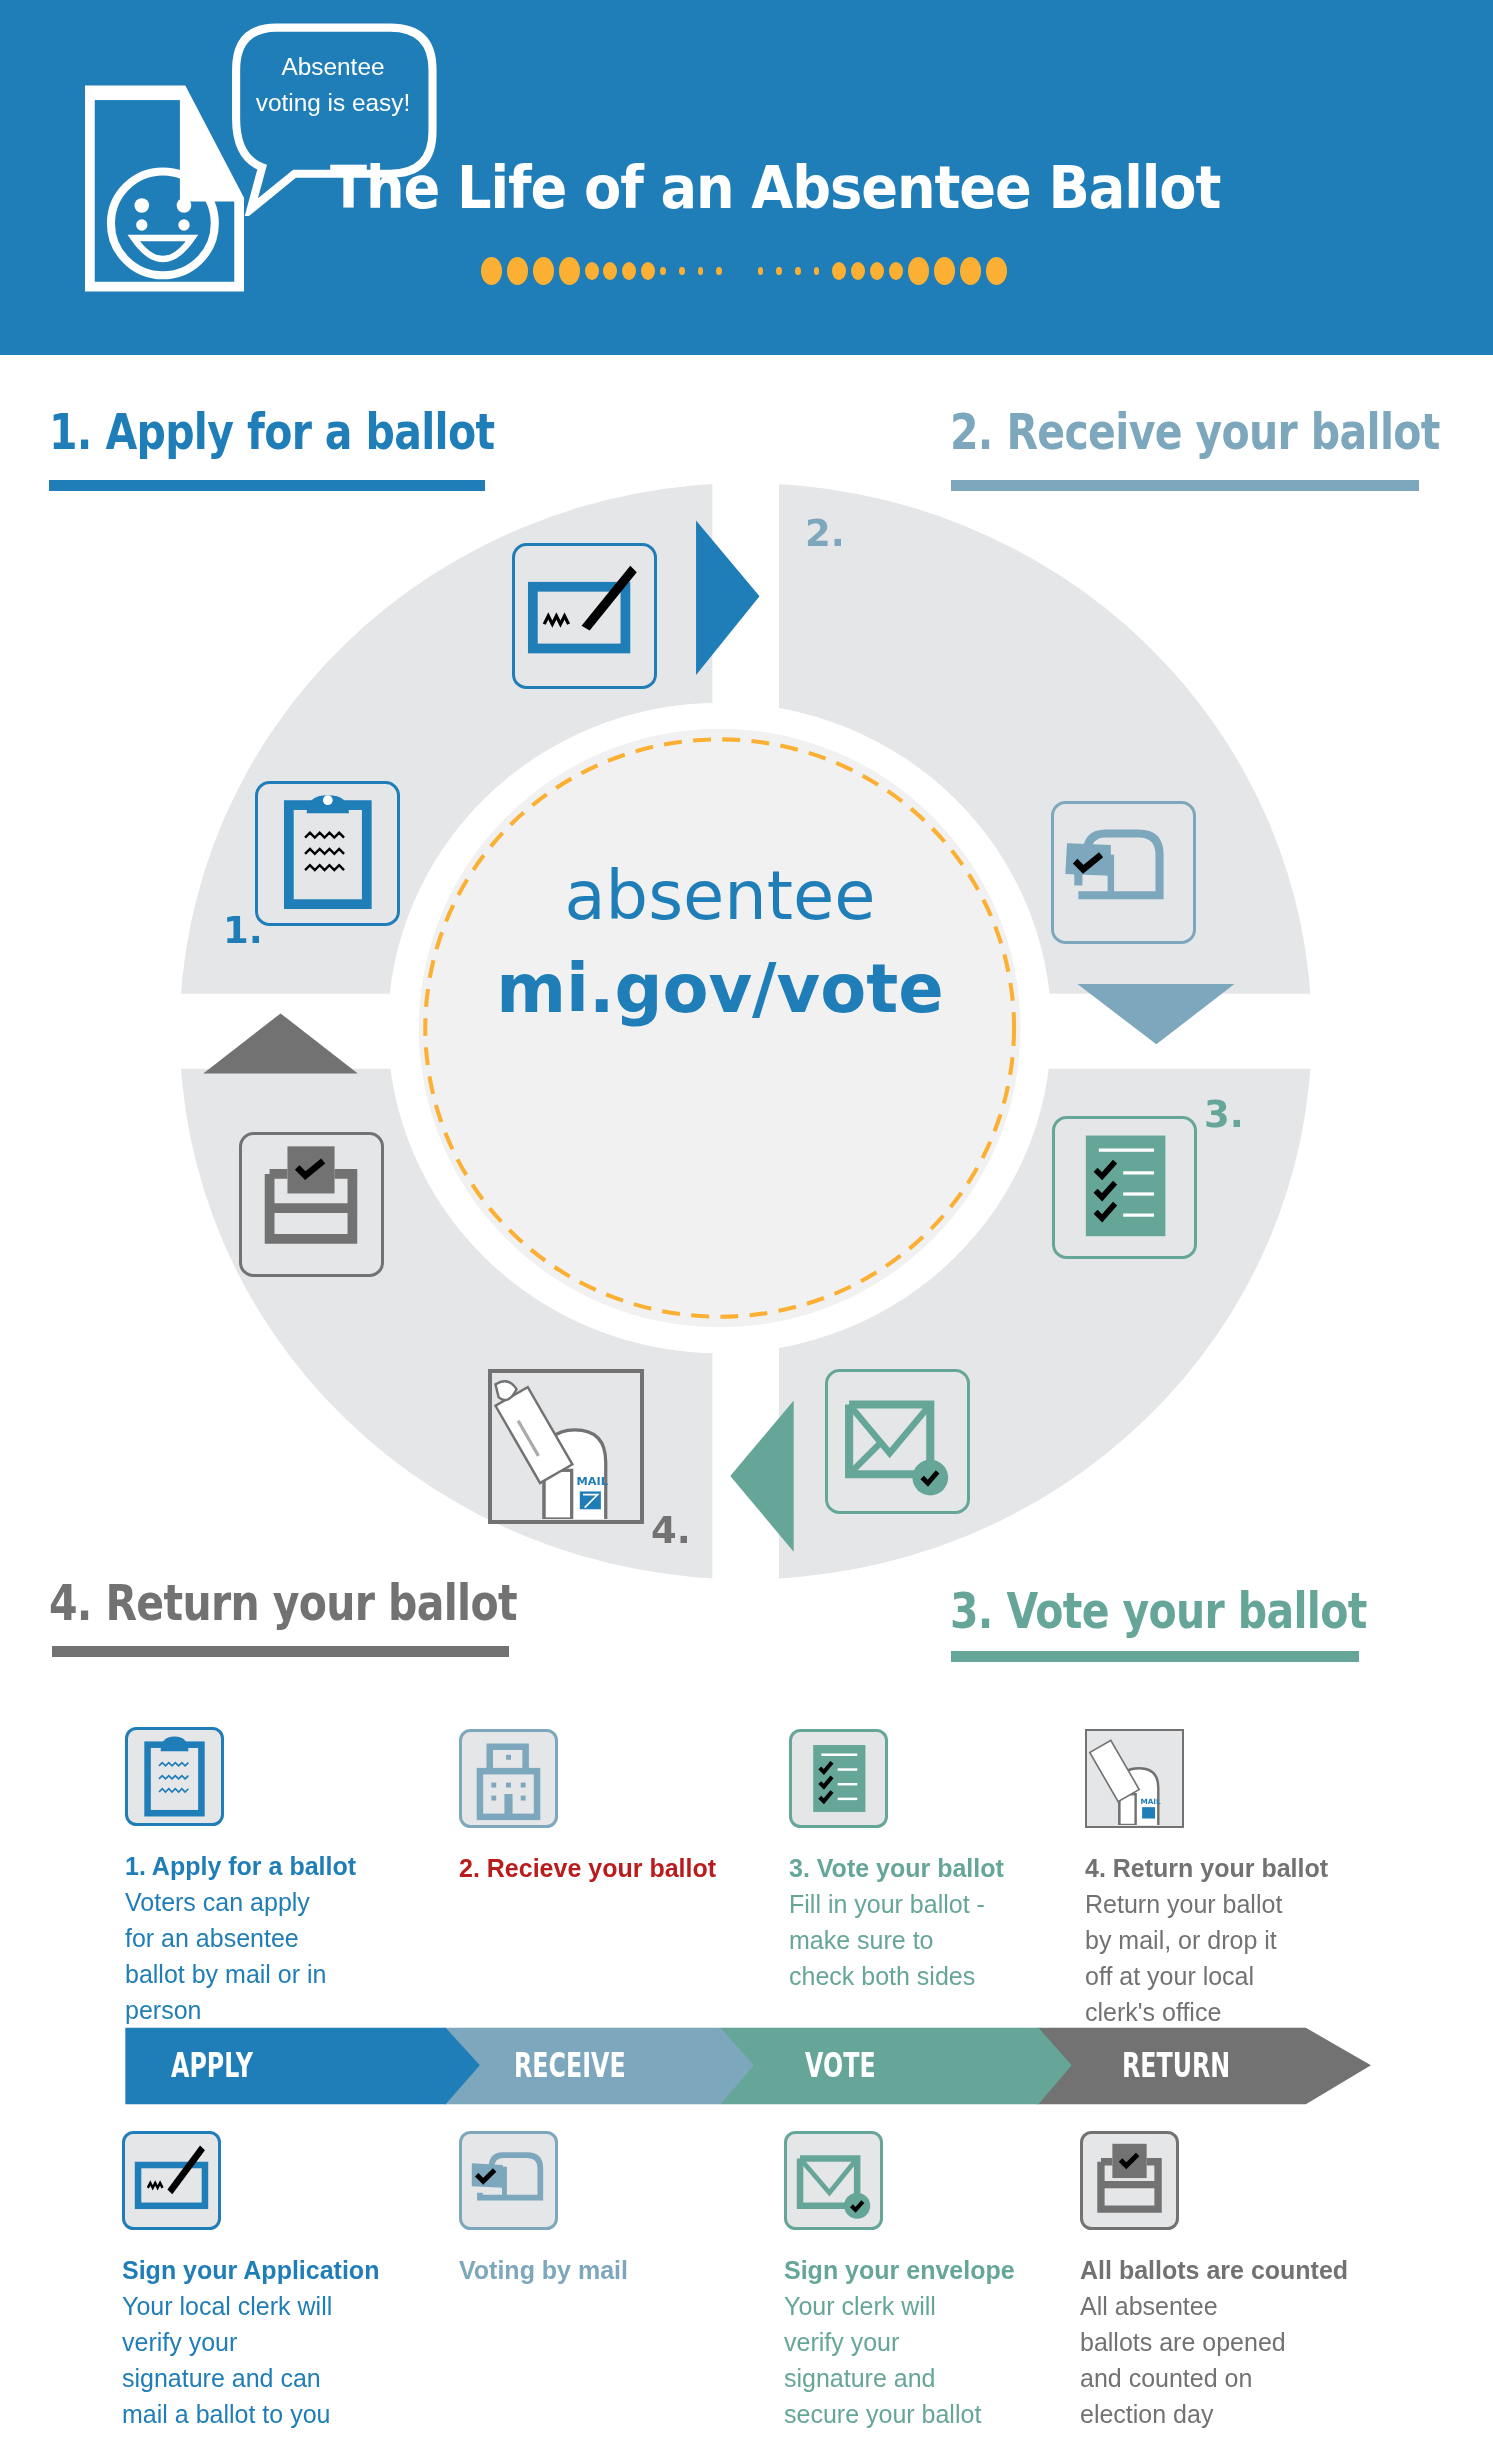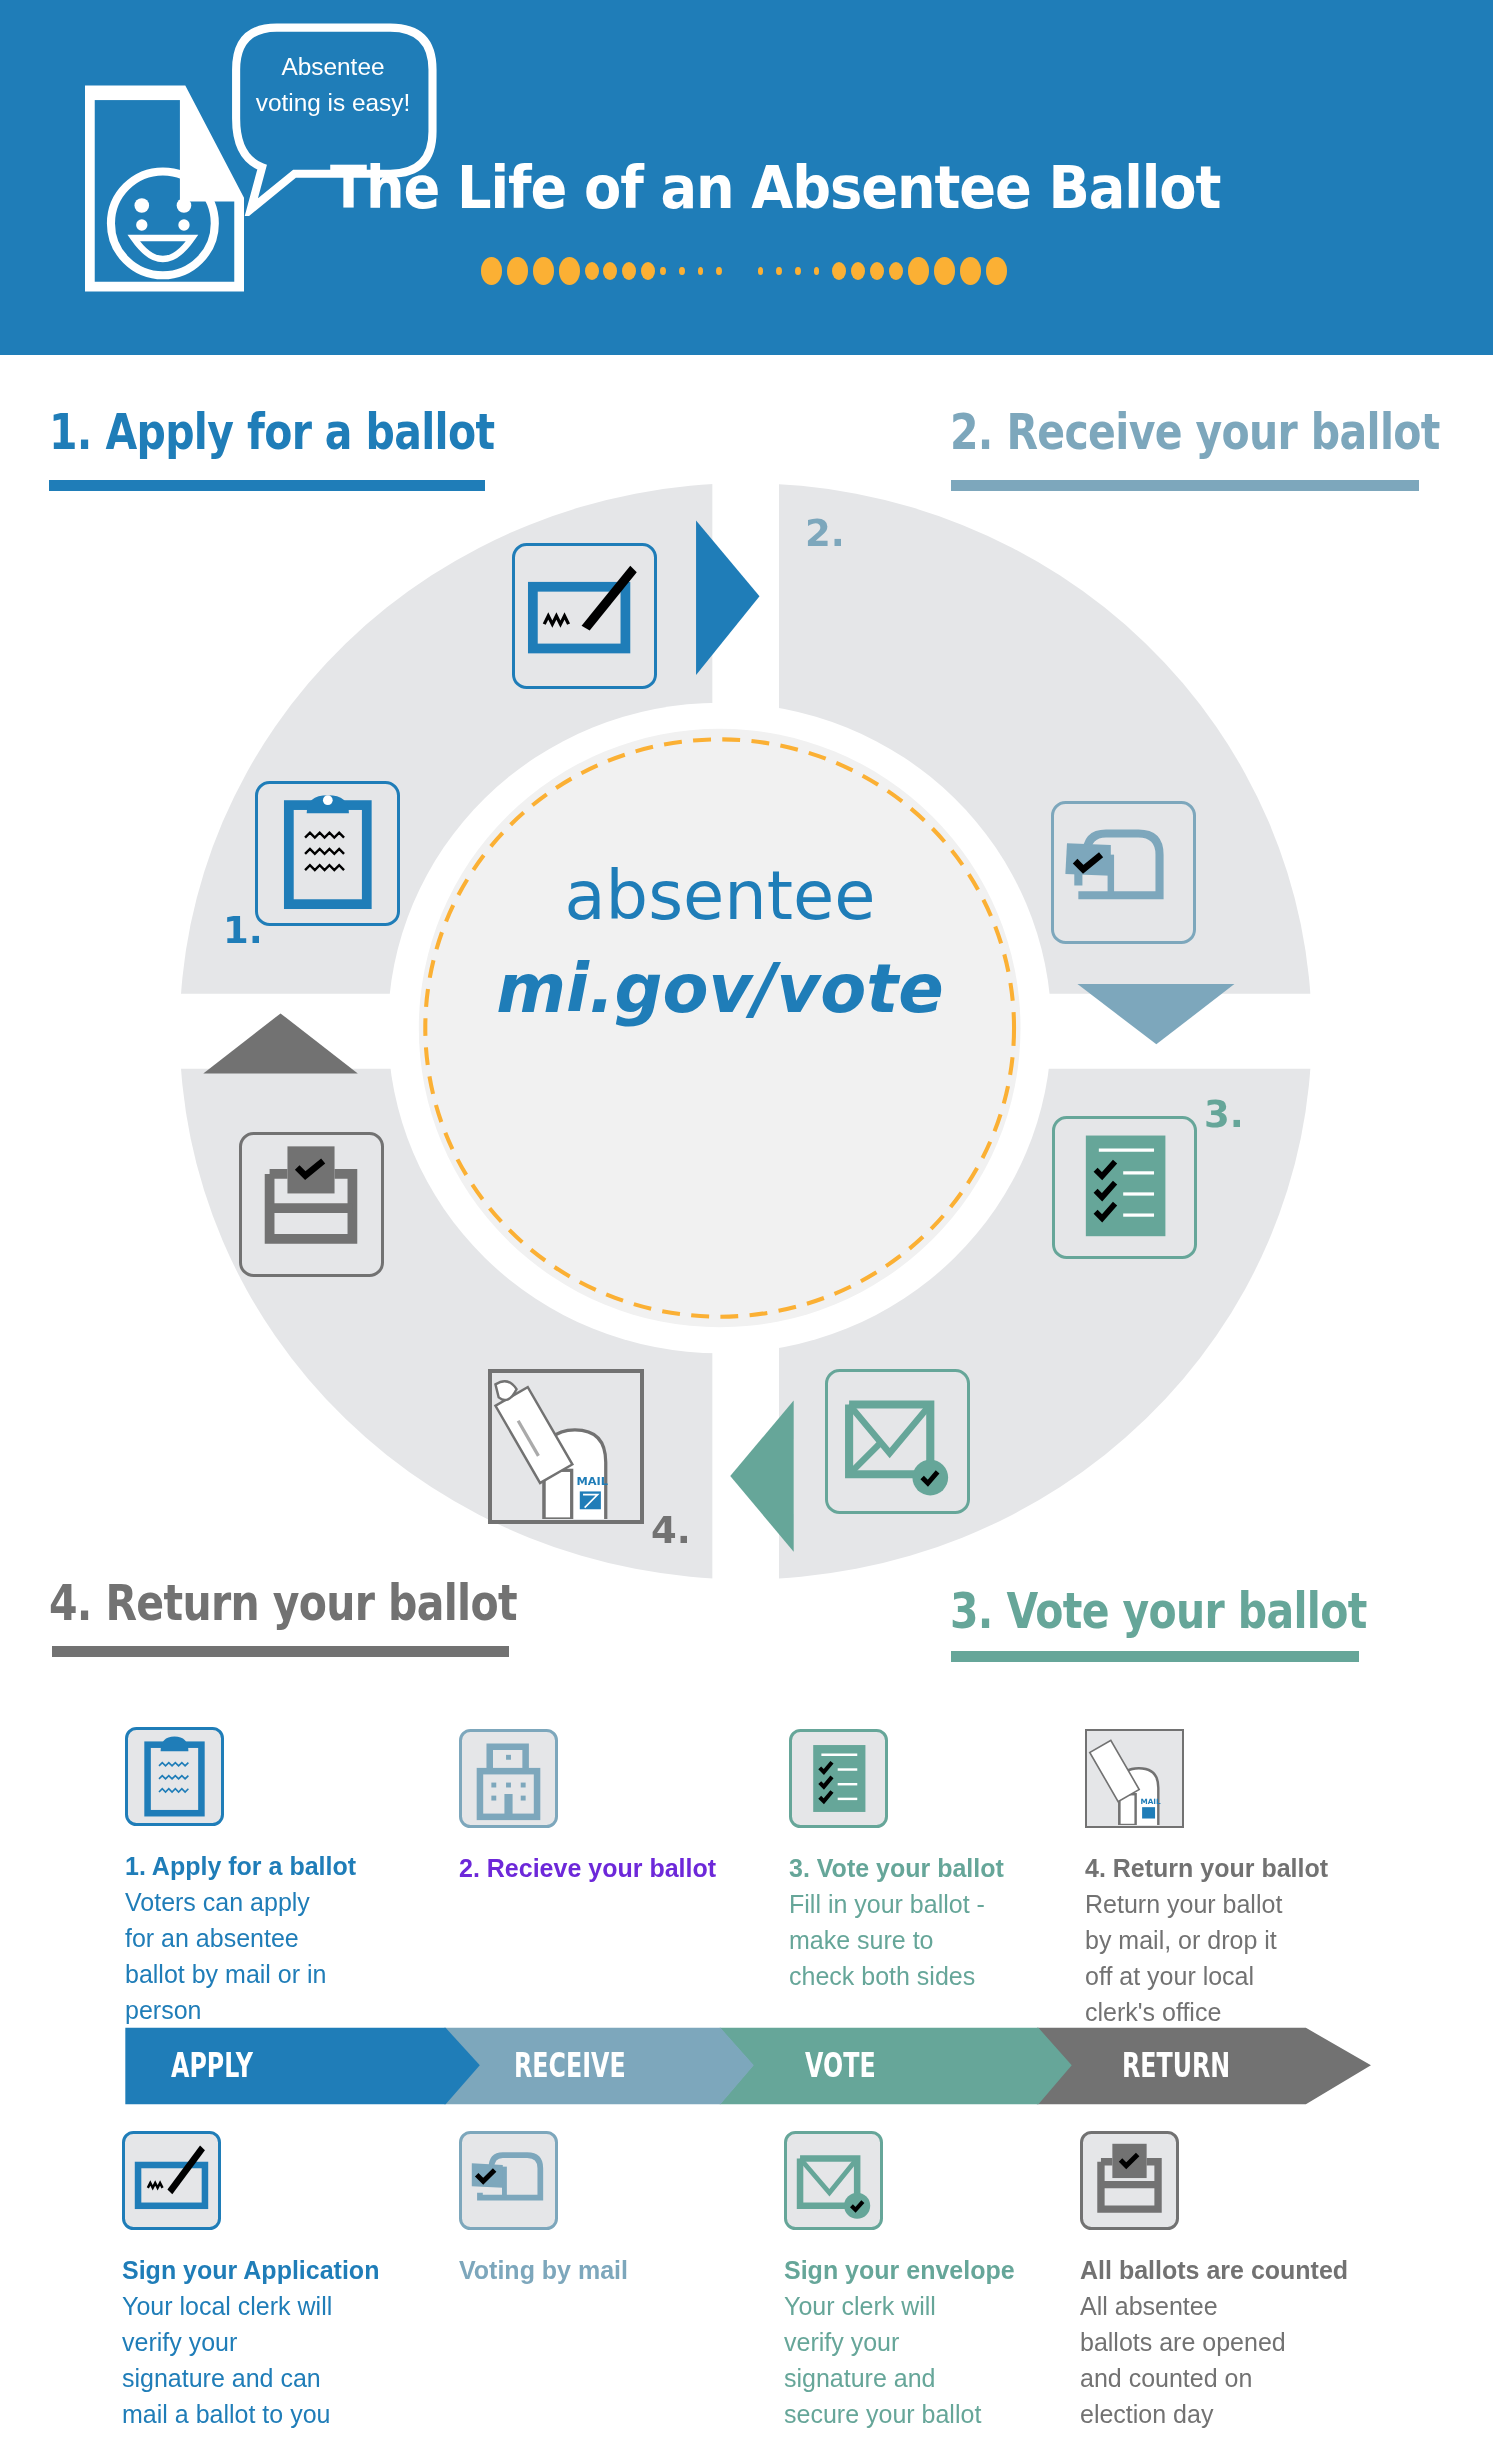--- a/index.html
+++ b/index.html
@@ -23,21 +23,21 @@
   .sec-ul { position: absolute; height: 11.4px; }
 
   
   .ring { position: absolute; left: 0; top: 0; }
 
   .ring-icon { position: absolute; border-radius: 14.6px; background: #E5E6E8; border: 3.3px solid; }
   .ring-num { position: absolute; font-family: "DejaVu Sans", sans-serif; font-weight: 700; font-size: 37px; }
 
   .center-text { position: absolute; left: 476px; top: 850px; width: 488px; text-align: center; color: #1F7DB8;
     font-family: "DejaVu Sans", sans-serif; font-size: 67px; line-height: 93px; }
-  .center-text .strong { font-weight: 700; font-style: italic; }
+  .center-text .strong { font-weight: 700; }
 
   
   .step { position: absolute; width: 309px; }
   .step-icon { width: 99px; height: 99px; border: 3.3px solid; border-radius: 11.4px; background: #E5E6E8; position: relative; }
   .step-title { font-family: "Liberation Sans", sans-serif; font-weight: 700; font-size: 25px; margin-top: 26px; white-space: nowrap; }
   .step-body { font-family: "Liberation Sans", sans-serif; font-size: 25px; line-height: 36px; margin-top: 3.3px; }
 
   
   .band { position: absolute; left: 0; top: 0; }
   .band-label { position: absolute; top: 2046px; color: #fff; font-family: "DejaVu Sans", sans-serif; font-weight: 700;
@@ -226,21 +226,21 @@
   </div>
   <div class="step-title">1. Apply for a ballot</div>
   <div class="step-body">
     <div>Voters can apply</div>
       <div>for an absentee</div>
     <div>ballot by mail or in</div>
       <div>person</div>
   </div>
 </div>
 
-<div class="step" style="left:459px; top:1729px; color:#6d28d9;">
+<div class="step" style="left:459px; top:1729px; color:#b91c1c;">
   <div class="step-icon" style="border-color:#7DA7BC;">
     <svg width="93" height="93" viewBox="0 0 114 114">
       <path d="M34 44 V18 H78 V44" fill="none" stroke="#7DA7BC" stroke-width="8"></path>
       <rect x="54" y="28" width="6" height="6" fill="#7DA7BC"></rect>
       <rect x="22" y="48" width="70" height="56" fill="none" stroke="#7DA7BC" stroke-width="8"></rect>
       <rect x="36" y="62" width="6" height="6" fill="#7DA7BC"></rect>
         <rect x="54" y="62" width="6" height="6" fill="#7DA7BC"></rect>
         <rect x="72" y="62" width="6" height="6" fill="#7DA7BC"></rect>
       <rect x="36" y="78" width="6" height="6" fill="#7DA7BC"></rect>
         <rect x="72" y="78" width="6" height="6" fill="#7DA7BC"></rect>

